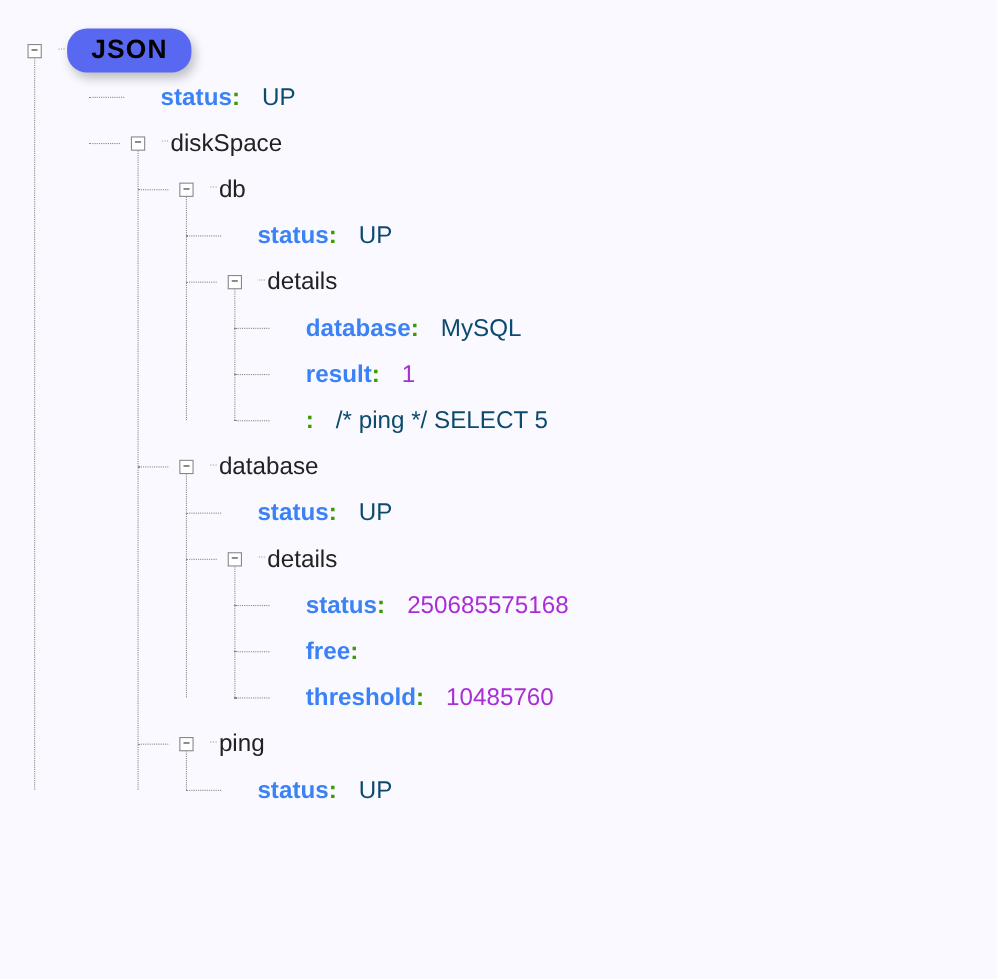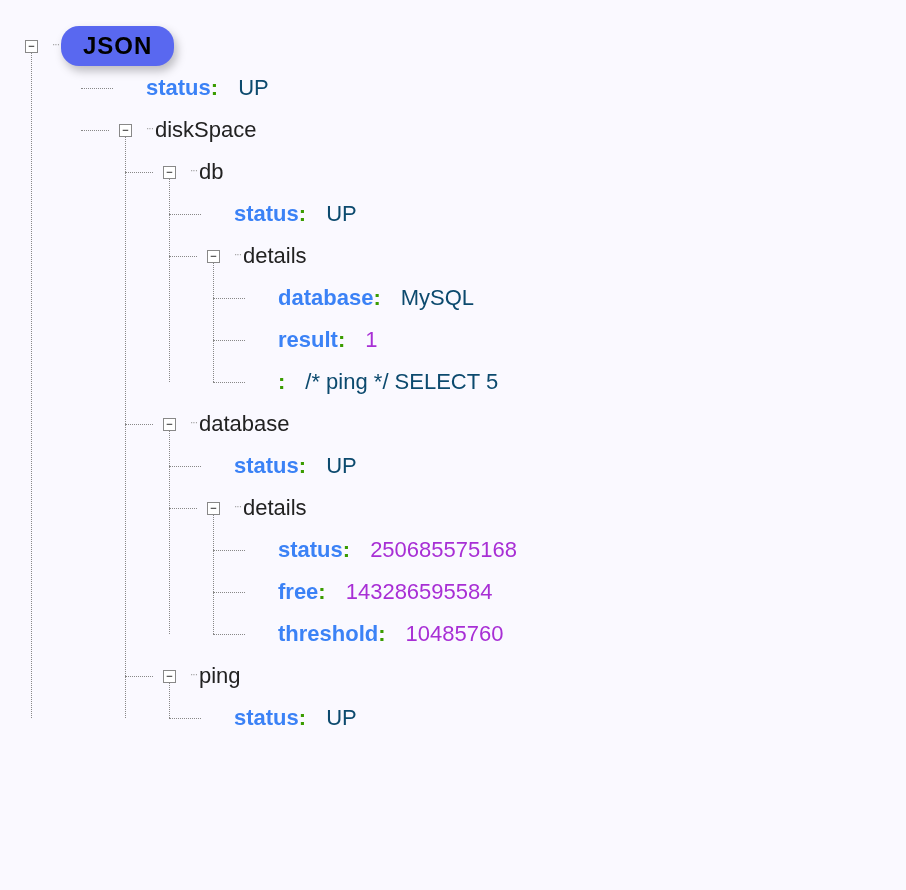--- a/index.html
+++ b/index.html
@@ -262,21 +262,20 @@
                       <span class="colon"> :</span>
                       <span class="val-num">250685575168</span>
                     </div>
                   </div>
 
                   <div class="node leaf">
                     <div class="node-row">
                       <span class="leaf-spacer"></span>
                       <span class="key">free</span>
                       <span class="colon"> :</span>
-                      <span class="val-num">143286595584</span>
                     </div>
                   </div>
 
                   <div class="node leaf">
                     <div class="node-row">
                       <span class="leaf-spacer"></span>
                       <span class="key">threshold</span>
                       <span class="colon"> :</span>
                       <span class="val-num">10485760</span>
                     </div>

